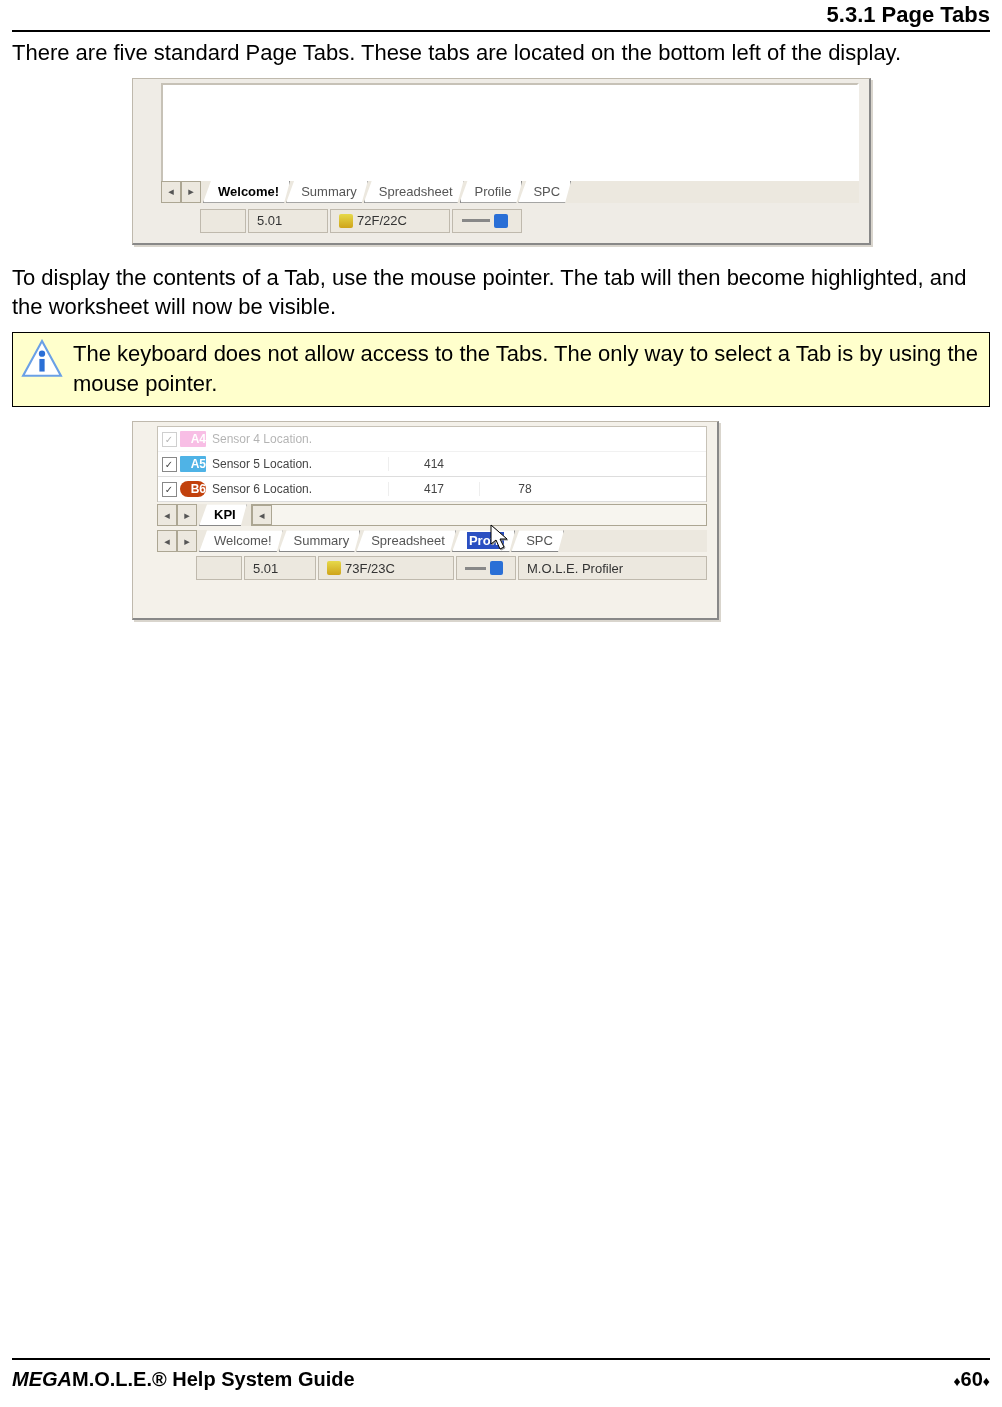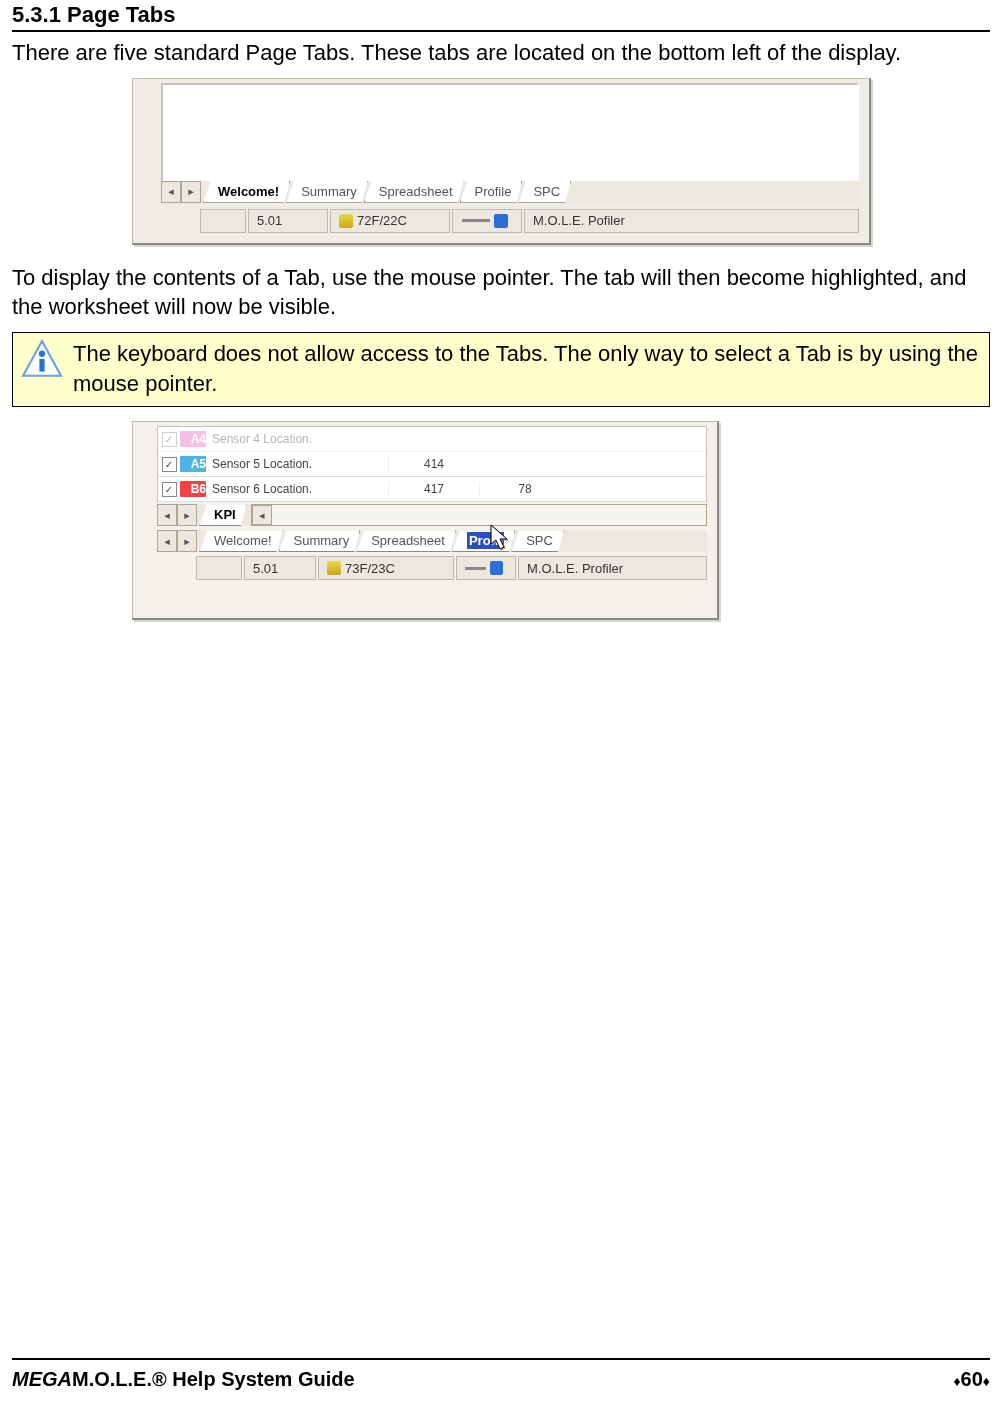--- a/index.html
+++ b/index.html
@@ -17,20 +17,21 @@
     padding: 0 12px;
     box-sizing: border-box;
   }
   .heading {
     font-weight: bold;
     font-size: 22px;
     padding-top: 2px;
     padding-bottom: 2px;
     border-bottom: 2px solid #000;
     margin-bottom: 6px;
+    text-align: right;
   }
   .para {
     font-size: 22px;
     line-height: 1.35;
     margin: 0 0 10px 0;
   }
   .figure-wrap {
     text-align: left;
     padding-left: 120px;
     margin: 6px 0 14px 0;
@@ -192,21 +193,21 @@
     width: 22px; display:flex; align-items:center; justify-content:center;
   }
   .chk-box {
     width: 13px; height: 13px; border: 1px solid #888; background:#fff; display:flex; align-items:center; justify-content:center; font-size:10px;
   }
   .tag {
     width: 26px; text-align:right; color:#fff; font-weight:bold; padding: 1px 0; border-radius:1px;
   }
   .tag-a4 { background:#ef5fbf; }
   .tag-a5 { background:#4fb3e6; }
-  .tag-b6 { background:#ef4444; }
+  .tag-b6 { background:#c2410c;border-radius:8px; }
   .g-loc { width: 176px; padding-left: 6px; }
   .g-num { width: 90px; text-align:center; border-left:1px solid #eee; }
   .kpi-row {
     position: absolute;
     left: 24px; right: 10px; top: 82px; height: 22px;
     display: flex; align-items:stretch; background:#ece8df;
   }
   .scroll-track {
     flex: 1; border:1px solid #aca693; background:#f7f5ef; position:relative; margin-left:4px;
   }
@@ -271,21 +272,20 @@
           </div>
         <div class="status-cell" style="width:80px;">5.01</div>
         <div class="status-cell" style="width:120px;">
             <span class="status-icon icon-ylw"></span>
             <span>72F/22C</span>
           </div>
         <div class="status-cell" style="width:70px;justify-content:center;">
             <span style="width:28px;height:3px;background:#888;display:inline-block;margin-right:4px;"></span>
             <span class="status-icon icon-net"></span>
           </div>
-        <div class="status-cell" style="flex:1;">M.O.L.E. Pofiler</div>
       </div>
     </div>
   </div>
 
   <p class="para">To display the contents of a Tab, use the mouse pointer. The tab will then become highlighted, and the worksheet will now be visible.</p>
 
   <div class="notebox">
     <div class="note-icon">
       <svg viewBox="0 0 40 40">
         <polygon points="20,2 38,35 2,35" fill="#ffffff" stroke="#6aa0e6" stroke-width="2"></polygon>

